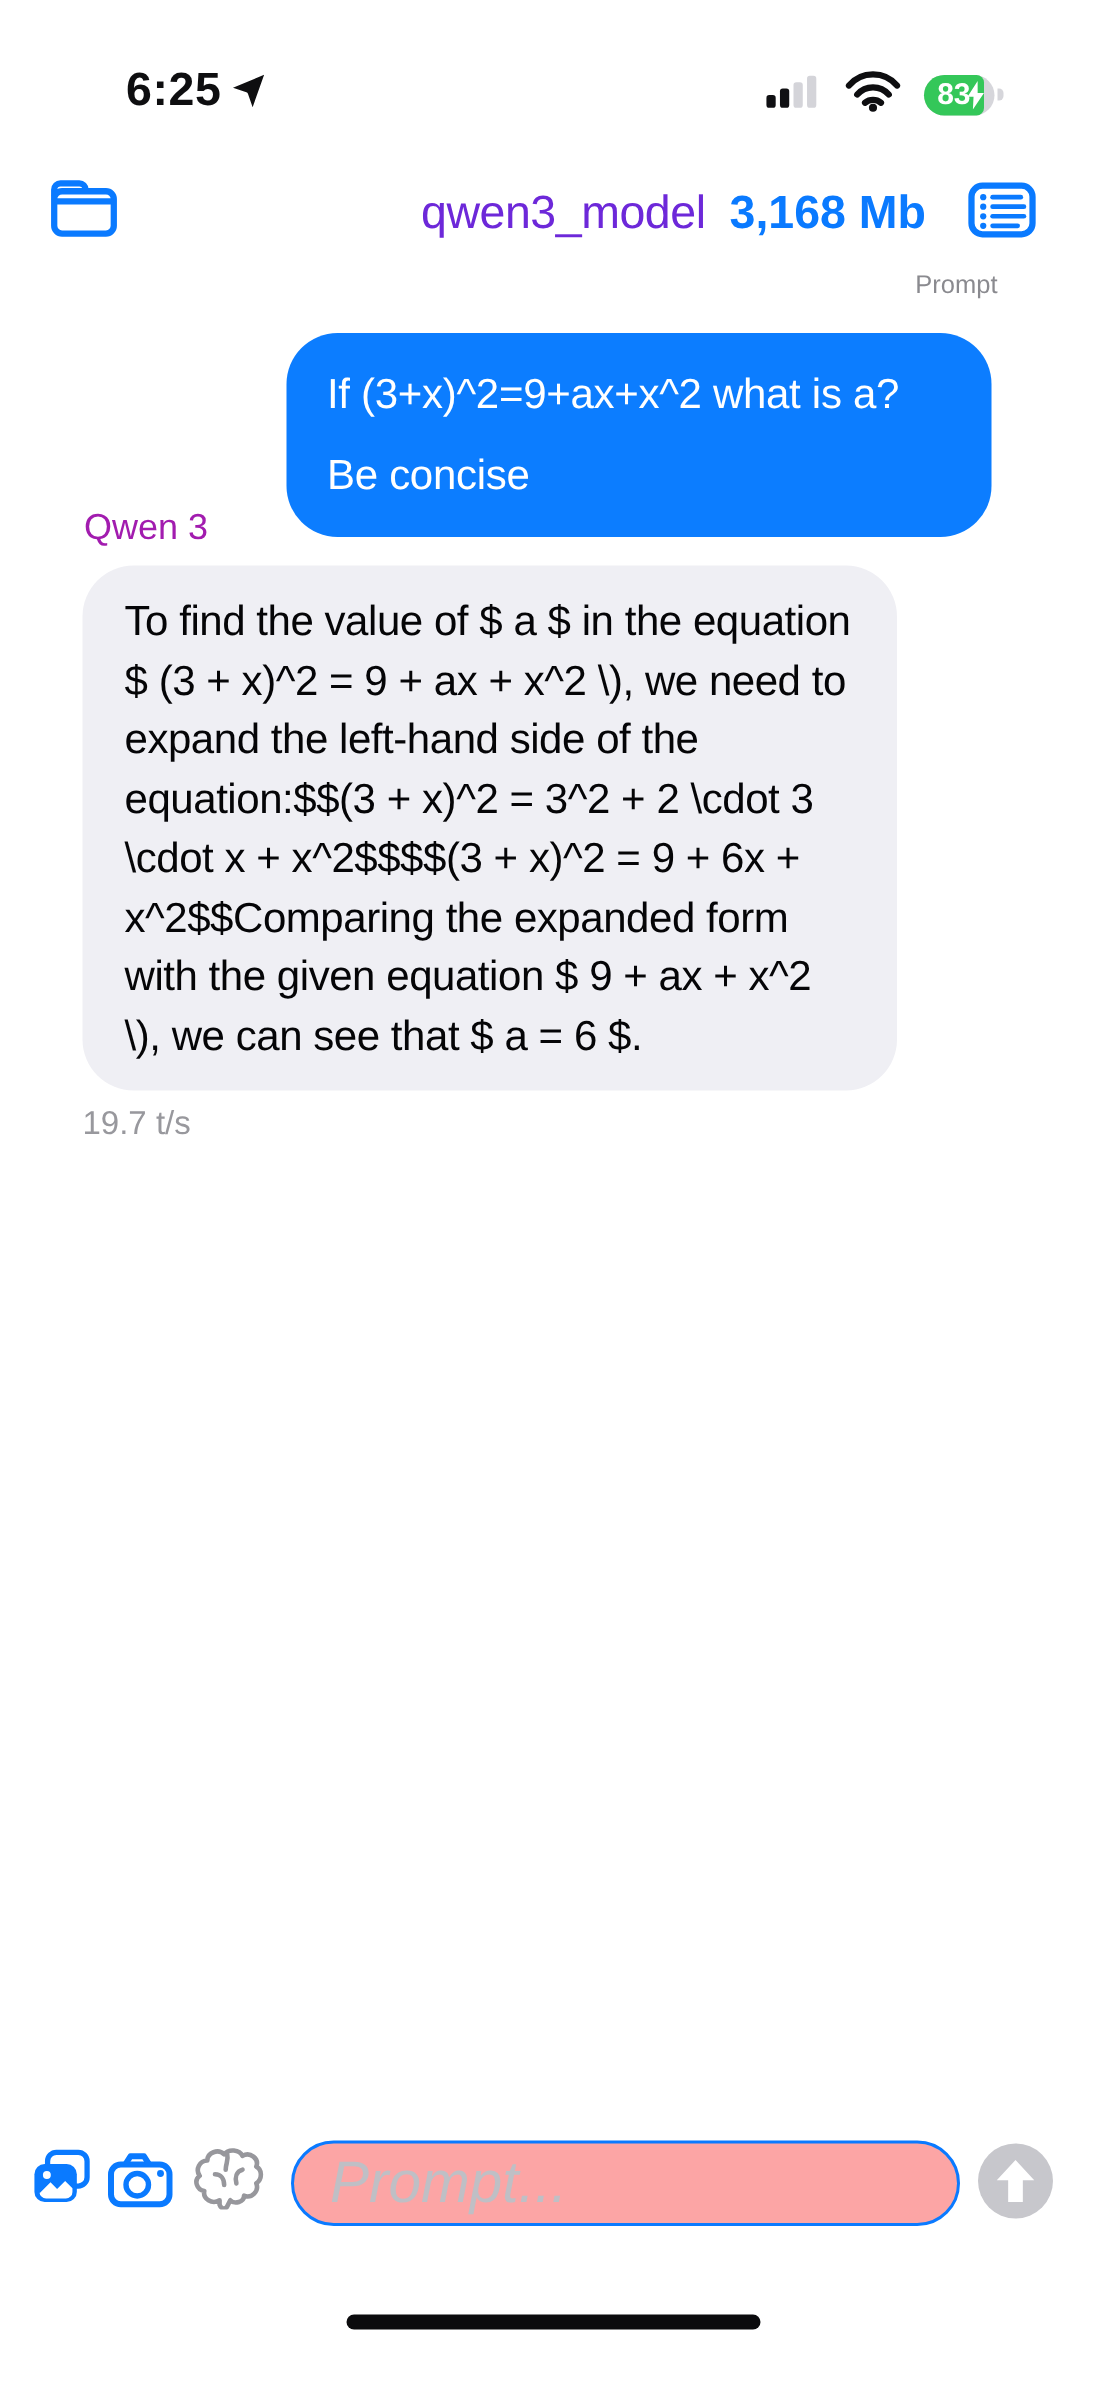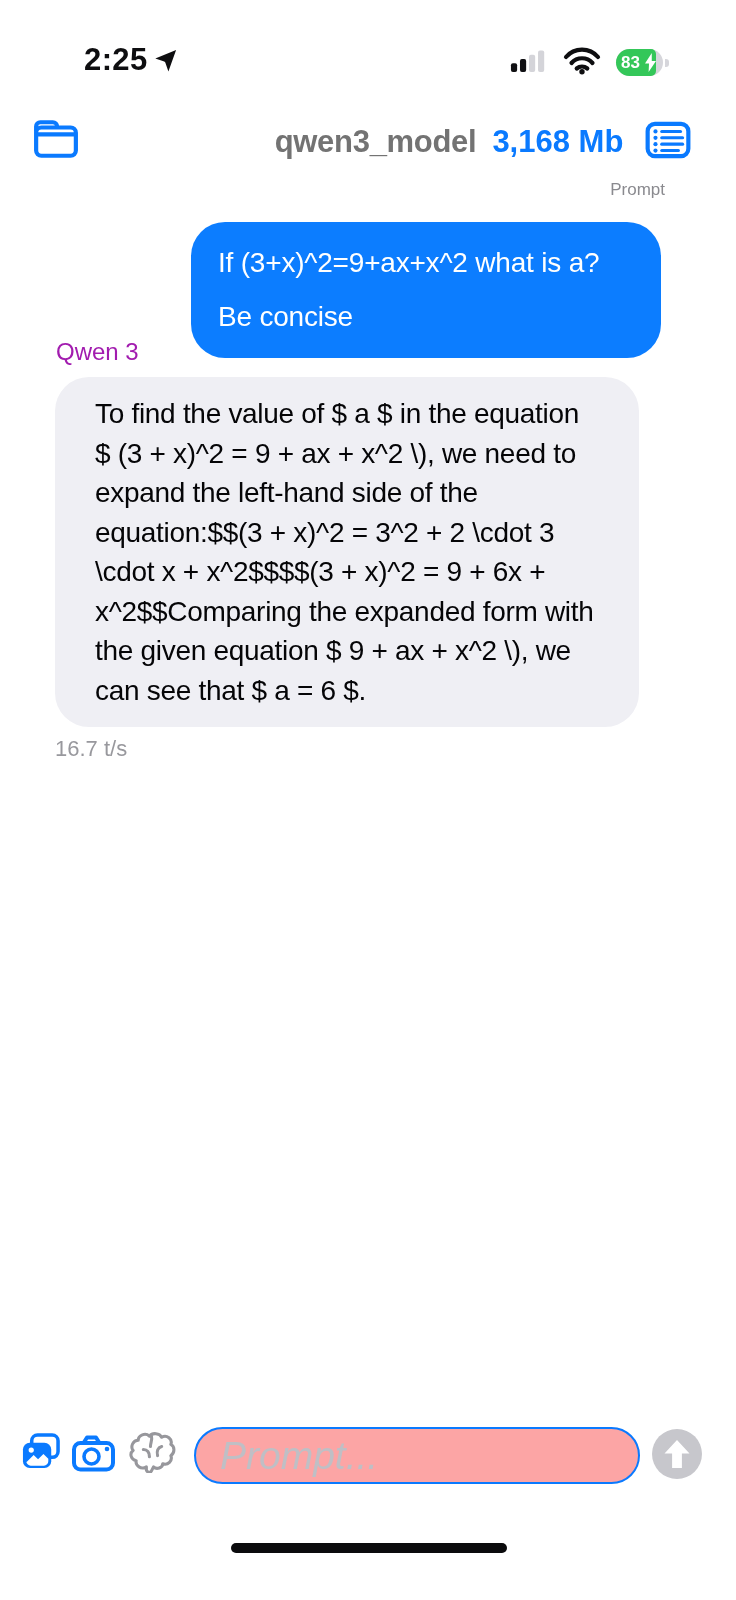--- a/index.html
+++ b/index.html
@@ -8,38 +8,38 @@
   .screen { position:relative; width:736px; height:1600px; background:#ffffff; overflow:hidden; margin:0 auto; }
 
   
   .sb-time { position:absolute; left:84px; top:42px; font-size:31px; font-weight:700; letter-spacing:.4px; color:#0e0e10; }
   .sb-loc { position:absolute; left:152px; top:47px; }
   .sb-right { position:absolute; right:66px; top:46px; display:flex; align-items:center; gap:15px; }
 
   .battery { position:relative; width:54px; height:27px; }
   .batt-track { position:absolute; left:0; top:0; width:47px; height:27px; border-radius:13.5px; background:#d6d6db; }
   .batt-fill { position:absolute; left:0; top:0; width:40px; height:27px; border-radius:13.5px 5px 5px 13.5px; background:#34c759; }
-  .batt-text { position:absolute; left:5px; top:0; width:26px; height:27px; line-height:27px; text-align:left; font-size:17px; font-weight:700; color:#ffffff; }
+  .batt-text { position:absolute; left:5px; top:0; width:26px; height:27px; line-height:27px; text-align:right; font-size:20px; font-weight:700; color:#ffffff; }
   .batt-bolt { position:absolute; left:28px; top:4px; }
   .batt-nub { position:absolute; left:48.5px; top:9.5px; width:4px; height:8px; border-radius:0 3px 3px 0; background:#d6d6db; }
 
   
   .hdr-folder { position:absolute; left:33px; top:118px; background:none; border:none; cursor:pointer; }
   .hdr-title-wrap { position:absolute; left:0; top:124px; width:100%; display:flex; justify-content:center; align-items:baseline; gap:16px; transform:translateX(81px); }
-  .hdr-title { font-size:31px; font-weight:700; color:#737373; letter-spacing:-.3px; }
+  .hdr-title { font-size:31px; font-weight:400; color:#6d28d9; letter-spacing:-.3px; }
   .hdr-size { font-size:31px; font-weight:700; color:#0a7aff; }
   .hdr-list { position:absolute; left:644px; top:116px; background:none; border:none; cursor:pointer; }
 
   
   .prompt-label { position:absolute; right:71px; top:180px; font-size:17px; color:#8a8a8f; }
   .user-bubble { position:absolute; right:75px; top:222px; max-width:470px; background:#0c7dff; color:#ffffff;
                  font-size:28px; line-height:54px; padding:14px 27px; border-radius:34px; letter-spacing:-.2px; }
   .assistant-name { position:absolute; left:56px; top:338px; font-size:24px; color:#a21caf; }
-  .assistant-bubble { position:absolute; left:55px; top:377px; width:584px; background:#efeff4; color:#050507;
-                 font-size:28px; line-height:39.5px; padding:17px 40px; border-radius:34px; letter-spacing:-.3px; overflow-wrap:break-word; }
+  .assistant-bubble { position:absolute; left:55px; top:377px; width:543px; background:#efeff4; color:#050507;
+                 font-size:28px; line-height:39.5px; padding:17px 28px; border-radius:34px; letter-spacing:-.3px; overflow-wrap:break-word; }
   .stats { position:absolute; left:55px; top:736px; font-size:22px; color:#98989d; }
 
   
   .icon-btn { position:absolute; background:none; border:none; cursor:pointer; line-height:0; }
   .btn-photos { left:20px; top:1432px; }
   .btn-camera { left:71px; top:1434px; }
   .btn-brain  { left:127px; top:1426px; }
   .prompt-input { position:absolute; left:194px; top:1427px; width:446px; height:57px; border:2px solid #0a7aff;
                   border-radius:29px; background:#fca5a5; font-size:39px; padding:0 24px; color:#333333; outline:none;
                   font-family:"Liberation Sans", sans-serif;font-style:italic; }
@@ -47,21 +47,21 @@
   .send-btn { position:absolute; left:652px; top:1429px; width:50px; height:50px; border:none; border-radius:50%;
               background:#c7c7cc; cursor:pointer; line-height:0; padding:0; }
 
   .home-indicator { position:absolute; left:231px; top:1543px; width:276px; height:10px; border-radius:5px; background:#0b0b0d; cursor:grab; }
 </style>
 </head>
 <body>
 
 <div class="screen">
 
-  <div class="sb-time">2:25</div>
+  <div class="sb-time">6:25</div>
   <span class="sb-loc">
     <svg width="27" height="27" viewBox="0 0 26 26">
         <path d="M23.2 2.8 L3.2 11.0 l8.6 3.0 a1.6 1.6 0 0 1 1.0 1.0 l3.0 8.6 Z" fill="#0e0e10"></path>
       </svg>
   </span>
   <div class="sb-right">
     <span>
       <svg width="38" height="27" viewBox="0 0 40 28">
         <rect x="1" y="17" width="6.5" height="9" rx="2" fill="#101013"></rect>
         <rect x="10.5" y="12.5" width="6.5" height="13.5" rx="2" fill="#101013"></rect>
@@ -120,21 +120,21 @@
           <circle cx="11" cy="33.1" r="2"></circle>
         </g>
       </svg>
     </span>
   </button>
 
   <div class="prompt-label">Prompt</div>
   <div class="user-bubble">If (3+x)^2=9+ax+x^2 what is a? Be concise</div>
   <div class="assistant-name">Qwen 3</div>
   <div class="assistant-bubble">To find the value of $ a $ in the equation $ (3 + x)^2 = 9 + ax + x^2 \), we need to expand the left-hand side of the equation:$$(3 + x)^2 = 3^2 + 2 \cdot 3 \cdot x + x^2$$$$(3 + x)^2 = 9 + 6x + x^2$$Comparing the expanded form with the given equation $ 9 + ax + x^2 \), we can see that $ a = 6 $.</div>
-  <div class="stats">16.7 t/s</div>
+  <div class="stats">19.7 t/s</div>
 
   <button class="icon-btn btn-photos">
     <span>
       <svg width="41" height="39" viewBox="0 0 42 40">
         <rect x="12" y="3" width="27" height="23" rx="6" fill="none" stroke="#0a7aff" stroke-width="3.6"></rect>
         <rect x="3" y="11" width="29" height="26" rx="7" fill="#0a7aff"></rect>
         <circle cx="11.5" cy="18.5" r="2.7" fill="#ffffff"></circle>
         <path d="M6.5 31 l7.5-7.5 4.5 4.5 5.5-5.5 5 5 v2.5 a4.5 4.5 0 0 1-4.5 4.5 h-13.5 a4.5 4.5 0 0 1-4.5-4.5 z" fill="#ffffff"></path>
       </svg>
     </span>

